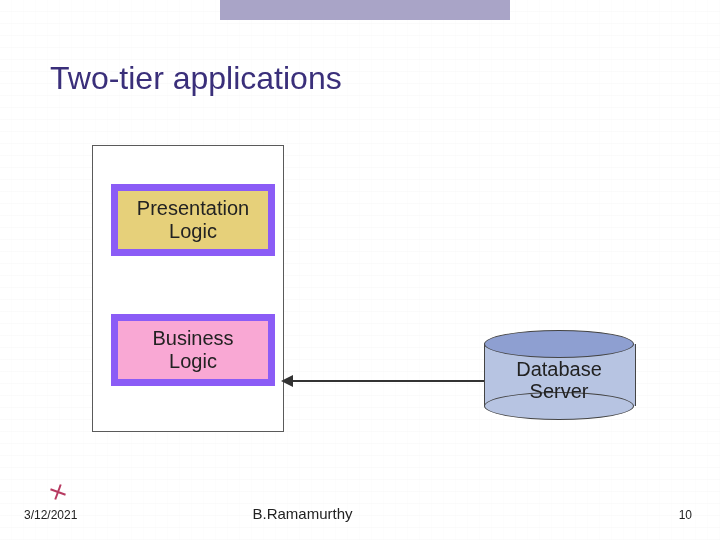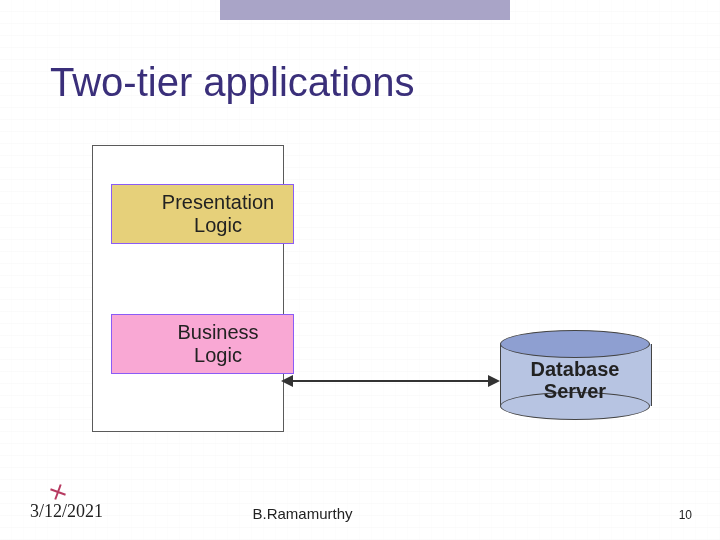--- a/index.html
+++ b/index.html
@@ -25,65 +25,63 @@
   .top-bar {
     position: absolute;
     top: 0; left: 220px;
     width: 290px; height: 20px;
     background: #a9a4c7;
   }
   .title {
     position: absolute;
     top: 60px;
     left: 50px;
-    font-size: 40px;
+    font-size: 32px;
     color: #3a2f7a;
     font-weight: 400;
   }
   .client-box {
     position: absolute;
     top: 145px;
     left: 92px;
     width: 190px;
     height: 285px;
     border: 1px solid #5a5a5a;
     background: #ffffff;
   }
   .inner-box {
     position: absolute;
     width: 150px;
     height: 58px;
-    border: 1px solid #8b5cf6;
+    border: 7px solid #8b5cf6;
     display: flex;
     align-items: center;
     justify-content: center;
     text-align: center;
     font-size: 20px;
     color: #222;
     line-height: 1.15;
-    padding-left: 31px;
   }
   .presentation-box {
     top: 38px;
     left: 18px;
     background: #e6d07a;
   }
   .business-box {
     top: 168px;
     left: 18px;
     background: #f9a8d4;
   }
 
   .cylinder {
     position: absolute;
-    left: 500px;
+    left: 484px;
     top: 330px;
     width: 174px;
     height: 90px;
-    font-weight: bold;
   }
   .cyl-body {
     position: absolute;
     top: 14px; left: 0;
     width: 150px; height: 62px;
     background: #b7c4e2;
     border-left: 1px solid #444;
     border-right: 1px solid #444;
   }
   .cyl-top, .cyl-bottom {
@@ -142,23 +140,23 @@
   .accent::before, .accent::after {
     content: "";
     position: absolute;
     background: #b73a61;
   }
   .accent::before { width: 16px; height: 2px; top: 7px; left: 0; transform: rotate(20deg);}
   .accent::after  { width: 2px; height: 16px; top: 0; left: 7px; transform: rotate(20deg);}
 
   .footer-date {
     position: absolute;
-    bottom: 18px; left: 30px;
-    font-size: 18px;
-    font-family: Liberation Serif, serif;
+    bottom: 18px; left: 24px;
+    font-size: 12px;
+    font-family: Liberation Sans, sans-serif;
     color: #222;
   }
   .footer-author {
     position: absolute;
     bottom: 18px;
     left: 0; width: 605px;
     text-align: center;
     font-size: 15px;
     font-family: Arial, sans-serif;
     color: #222;

